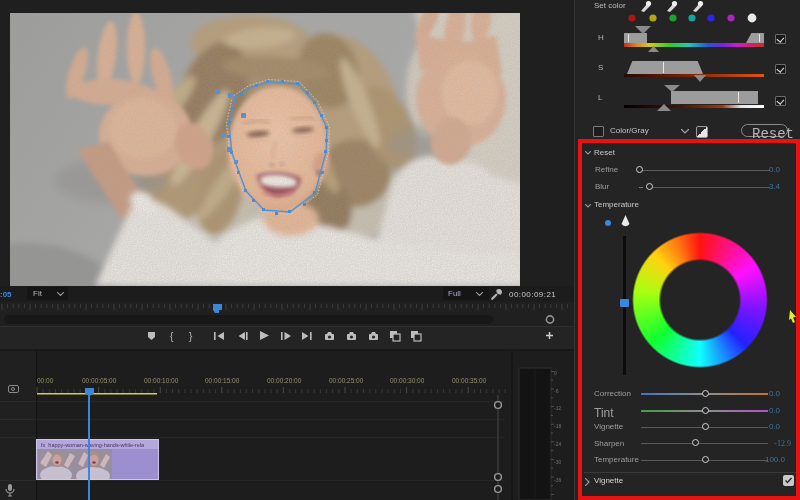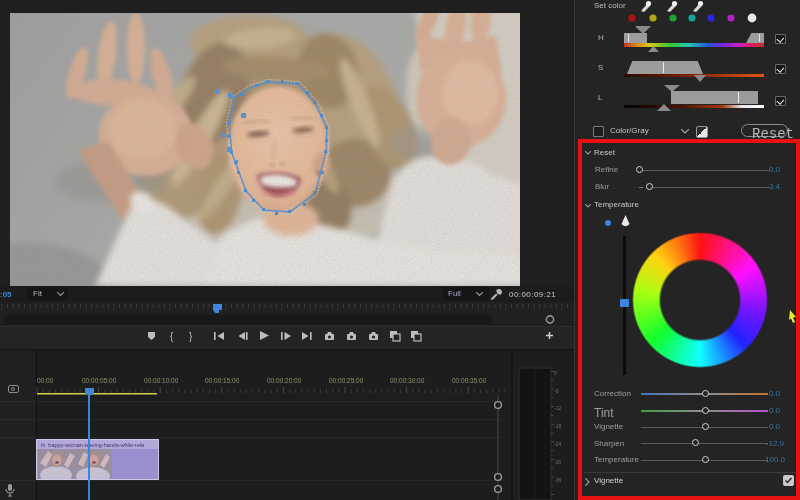--- a/index.html
+++ b/index.html
@@ -557,21 +557,21 @@
   <div class="txt val" style="right:20px;top:406px;">0.0</div>
 
   <div class="txt" style="left:594px;top:422px;font-size:8px;color:#9e9e9e;">Vignette</div>
   <div class="ab" style="left:641px;top:427px;width:127px;height:1px;background:#5a5a5a;"></div>
   <div class="ab ring" style="left:702px;top:423px;"></div>
   <div class="txt val" style="right:20px;top:422px;">0.0</div>
 
   <div class="txt" style="left:594px;top:439px;font-size:8px;color:#9e9e9e;">Sharpen</div>
   <div class="ab" style="left:641px;top:443px;width:127px;height:1px;background:#5a5a5a;"></div>
   <div class="ab ring" style="left:692px;top:439px;"></div>
-  <div class="txt val" style="right:16px;top:439px;">-12.9</div>
+  <div class="txt val" style="right:9px;top:439px;font-family:Liberation Serif, serif;">-12.9</div>
 
   <div class="txt" style="left:594px;top:455px;font-size:8px;color:#9e9e9e;">Temperature</div>
   <div class="ab" style="left:641px;top:460px;width:127px;height:1px;background:#5a5a5a;"></div>
   <div class="ab ring" style="left:702px;top:456px;"></div>
   <div class="txt val" style="right:15px;top:455px;">100.0</div>
 
   <div class="ab" style="left:584px;top:472px;width:212px;height:1px;background:#3a3a3a;"></div>
   <svg class="ab" style="left:585px;top:478px;" width="5" height="8">
       <path d="M0,0 L4,4 L0,8" stroke="#999" fill="none" stroke-width="1.2"></path>
     </svg>

